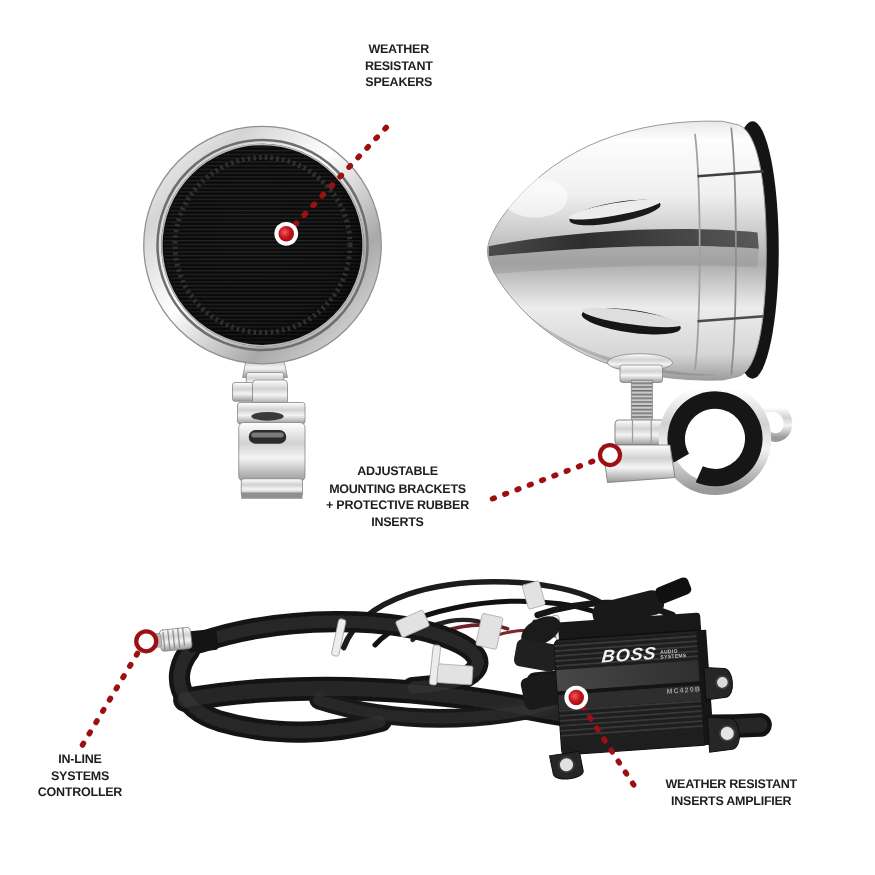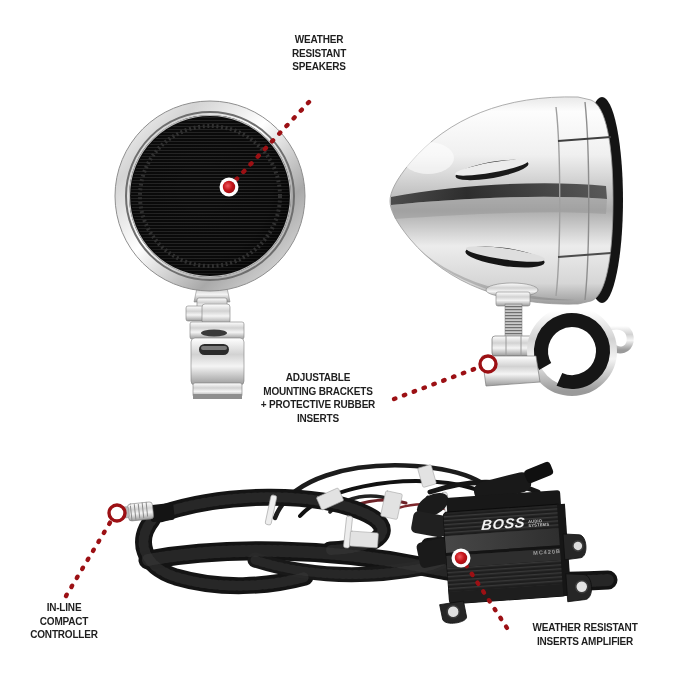--- a/index.html
+++ b/index.html
@@ -225,21 +225,21 @@
 <div class="callout" style="left:240px;top:33px;width:158px;">WEATHER
 RESISTANT
 SPEAKERS</div>
 
 <div class="callout" style="left:216px;top:371px;width:204px;">ADJUSTABLE
 MOUNTING BRACKETS
 + PROTECTIVE RUBBER
 INSERTS</div>
 
 <div class="callout" style="left:5px;top:601px;width:118px;">IN-LINE
-COMPACT
+SYSTEMS
 CONTROLLER</div>
 
 <div class="callout" style="left:492px;top:621px;width:186px;">WEATHER RESISTANT
 INSERTS AMPLIFIER</div>
 
 <div id="boss-logo" class="amp-text">BOSS</div>
 <div id="boss-tagline" class="amp-text">AUDIO
 SYSTEMS</div>
 <div id="amp-model" class="amp-text">MC420B</div>
 

